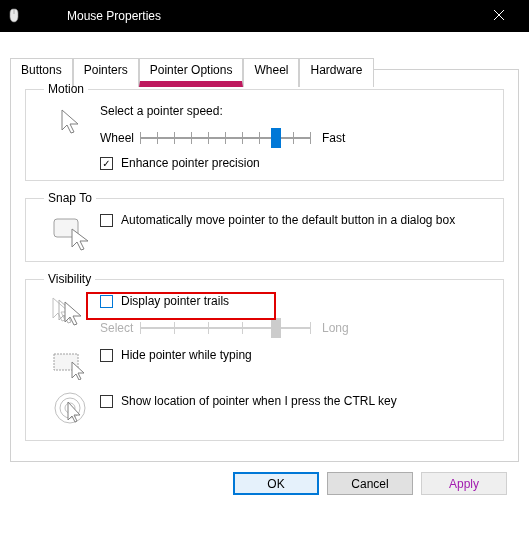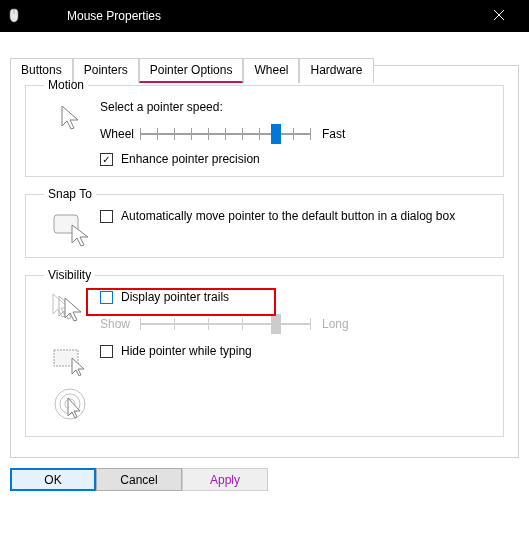--- a/index.html
+++ b/index.html
@@ -4,21 +4,21 @@
 <style>
   * { box-sizing: border-box; font-family: "Segoe UI", Tahoma, sans-serif; }
   body { margin: 0; background: #fff; width: 529px; height: 550px; overflow: hidden; }
   .titlebar { background: #000; color: #fff; height: 32px; display: flex; align-items: center; padding: 0 8px; font-size: 12px; }
   .titlebar .icon { margin-right: 8px; }
   .titlebar .title { flex: 1; margin-left: 35px; }
   .titlebar .close { width: 44px; text-align: center; font-size: 14px; }
   .client { padding: 8px 10px 6px 10px; }
   .tabs { display: flex; border-bottom: 1px solid #d0d0d0; position: relative; }
   .tab { border: 1px solid #d0d0d0; border-bottom: none; background: #fff; padding: 4px 10px; font-size: 12px; margin-right: 0px; position: relative; top: 18px; cursor: default; }
-  .tab.active { background: #fff; border-bottom: 2px solid #be185d; z-index: 2; }
+  .tab.active { background: #fff; border-bottom: 6px solid #be185d; z-index: 2; }
   .tab:not(.active) { background: #fff; }
   .tabpage { border: 1px solid #d0d0d0; border-top: none; padding: 12px 14px 10px 14px; font-size: 12px; }
   fieldset { border: 1px solid #d9d9d9; margin: 0 0 10px 0; padding: 8px 10px 10px 18px; }
   legend { font-size: 12px; padding: 0 4px; }
   .row { display: flex; align-items: flex-start; }
   .iconcell { width: 56px; flex: none; display: flex; justify-content: center; padding-top: 2px; }
   .content { flex: 1; }
   .lbl { font-size: 12px; }
   .sliderrow { display: flex; align-items: center; margin-top: 8px; }
   .sliderrow .sl { font-size: 12px; width: 40px; }
@@ -28,21 +28,21 @@
   .slider .tick { position: absolute; top: 6px; width: 1px; height: 12px; background: #a0a0a0; }
   .slider .thumb { position: absolute; top: 2px; width: 10px; height: 20px; background: #0078d7; margin-left: -5px; }
   .slider.disabled .track, .slider.disabled .tick { background: #d0d0d0; }
   .slider.disabled .thumb { background: #cccccc; }
   .disabled-text { color: #b0b0b0; }
   .chkrow { display: flex; align-items: flex-start; margin-top: 6px; gap: 8px; }
   .chk { width: 13px; height: 13px; border: 1px solid #333; background: #fff; flex: none; margin-top: 1px; display: flex; align-items: center; justify-content: center; font-size: 10px; line-height: 1; }
   .chk.checked::before { content: "✓"; font-size: 10px; color: #000; }
   .chk.blueborder { border-color: #0078d7; }
   .highlight-box { position: absolute; border: 2px solid #e00000; pointer-events: none; }
-  .buttons { display: flex; justify-content: flex-start; padding: 10px 12px 0 0; }
+  .buttons { display: flex; justify-content: flex-end; gap: 8px; padding: 10px 12px 0 0; }
   .btn { width: 86px; height: 23px; border: 1px solid #adadad; background: #e1e1e1; font-size: 12px; display: flex; align-items: center; justify-content: center; }
   .btn.default { border: 2px solid #0078d7; background: #e5f1fb; }
   .btn.disabled { color: #a21caf; background: #efefef; border-color: #d0d0d0; }
   .sep { margin-top: 8px; }
   .wrap { position: relative; }
 </style>
 </head>
 <body>
 
 <div class="titlebar">
@@ -137,21 +137,21 @@
             <polygon points="8,4 8,24 13,19 17,27 20,26 16,18 24,18" fill="none" stroke="#b0b0b0" stroke-width="1"></polygon>
             <polygon points="14,6 14,26 19,21 23,29 26,28 22,20 30,20" fill="#fff" stroke="#808080" stroke-width="1"></polygon>
           </svg>
         </div>
         <div class="content">
           <div class="chkrow" style="margin-top:0">
             <div class="chk blueborder"></div>
             <span class="lbl">Display pointer trails</span>
           </div>
           <div class="sliderrow">
-            <span class="sl disabled-text">Show</span>
+            <span class="sl disabled-text">Select</span>
             <div class="slider disabled">
               <div class="track"></div>
               <div class="tick" style="left:0%"></div>
                 <div class="tick" style="left:20%"></div>
               <div class="tick" style="left:40%"></div>
                 <div class="tick" style="left:60%"></div>
               <div class="tick" style="left:80%"></div>
                 <div class="tick" style="left:100%"></div>
               <div class="thumb" id="thumb-trails" style="left: 80%;"></div>
             </div>
@@ -177,20 +177,26 @@
 
       <div class="row sep">
         <div class="iconcell">
           <svg width="40" height="40" viewBox="0 0 40 40">
             <circle cx="18" cy="18" r="15" fill="none" stroke="#c0c0c0" stroke-width="1"></circle>
             <circle cx="18" cy="18" r="10" fill="none" stroke="#c0c0c0" stroke-width="1"></circle>
             <circle cx="18" cy="18" r="5" fill="none" stroke="#c0c0c0" stroke-width="1"></circle>
             <polygon points="16,12 16,30 20,26 23,32 25,31 22,25 28,25" fill="#fff" stroke="#808080" stroke-width="1"></polygon>
           </svg>
         </div>
+        <div class="content">
+          <div class="chkrow" style="margin-top:6px">
+            <div class="chk"></div>
+            <span class="lbl">Show location of pointer when I press the CTRL key</span>
+          </div>
+        </div>
       </div>
 
       <div class="highlight-box" style="left:60px; top:6px; width:190px; height:28px;"></div>
     </fieldset>
 
   </div>
 
   <div class="buttons">
     <div class="btn default">OK</div>
     <div class="btn">Cancel</div>

